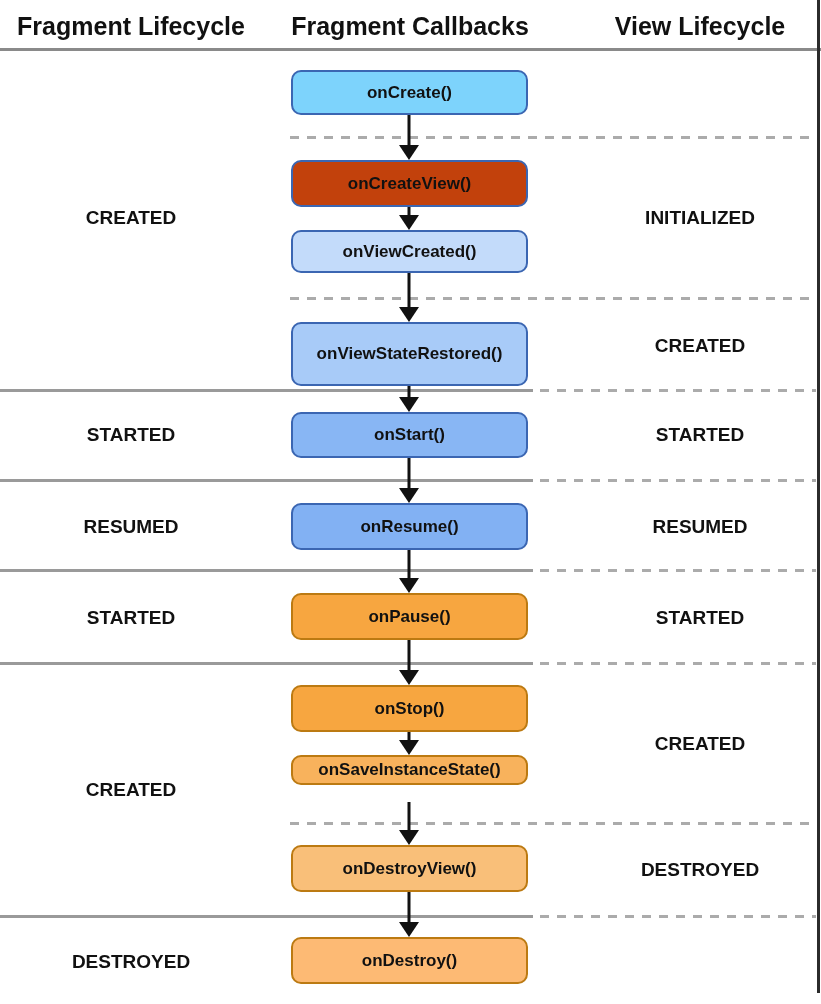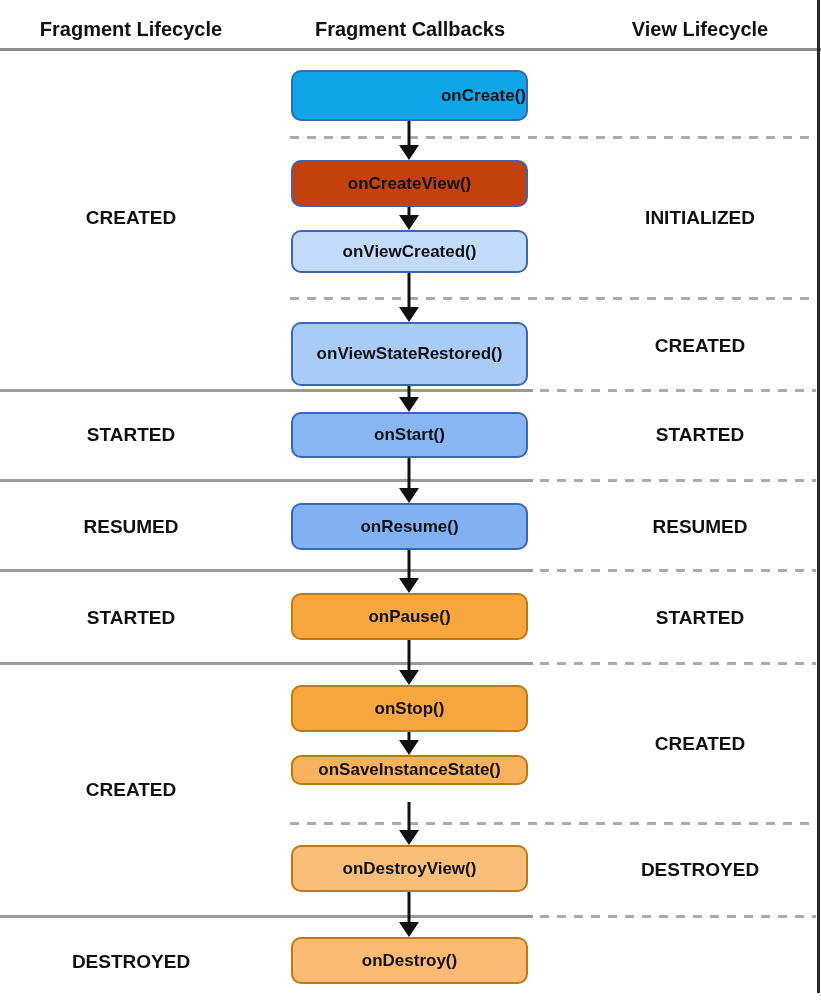--- a/index.html
+++ b/index.html
@@ -4,22 +4,22 @@
 <style>
   html,body{margin:0;padding:0;background:#ffffff;}
   .canvas{
     position:relative;
     width:821px;height:1004px;
     background:#ffffff;
     font-family:"Liberation Sans", sans-serif;
     overflow:hidden;
   }
   .col-header{
-    position:absolute;top:18px;transform:translateX(-50%);
-    font-size:20px;font-weight:bold;color:#111;white-space:nowrap;
+    position:absolute;top:12px;transform:translateX(-50%);
+    font-size:25px;font-weight:bold;color:#111;white-space:nowrap;
   }
   .sep{position:absolute;height:3px;}
   .sep.solid{background:#9a9a9a;}
   .sep.dashed{background:repeating-linear-gradient(90deg,#ababab 0 9px,transparent 9px 17px);}
   .sep.rule{background:#8a8a8a;}
   .state-label{
     position:absolute;transform:translate(-50%,-50%);
     font-size:19px;font-weight:bold;color:#111;white-space:nowrap;
   }
   .cb-box{
@@ -119,21 +119,21 @@
       <div class="arrow" style="left: 409px; top: 802px; height: 43px;">
         <div class="shaft"></div>
         <div class="head"></div>
       </div>
       <div class="arrow" style="left: 409px; top: 892px; height: 45px;">
         <div class="shaft"></div>
         <div class="head"></div>
       </div>
     </div>
   <div id="boxes">
-      <div class="cb-box" style="top: 70px; height: 51px; background: #0ea5e9; border: 2.5px solid rgb(59, 102, 178); justify-content: flex-end;">
+      <div class="cb-box" style="top: 70px; height: 45px; background: #7dd3fc; border: 2.5px solid rgb(59, 102, 178);">
         <span>onCreate()</span>
       </div>
       <div class="cb-box" style="top: 160px; height: 47px; background: #c2410c; border: 2.5px solid rgb(59, 102, 178);">
         <span>onCreateView()</span>
       </div>
       <div class="cb-box" style="top: 230px; height: 43px; background: rgb(195, 219, 250); border: 2.5px solid rgb(59, 102, 178);">
         <span>onViewCreated()</span>
       </div>
       <div class="cb-box" style="top: 322px; height: 64px; background: rgb(168, 203, 248); border: 2.5px solid rgb(59, 102, 178);">
         <span>onViewStateRestored()</span>

